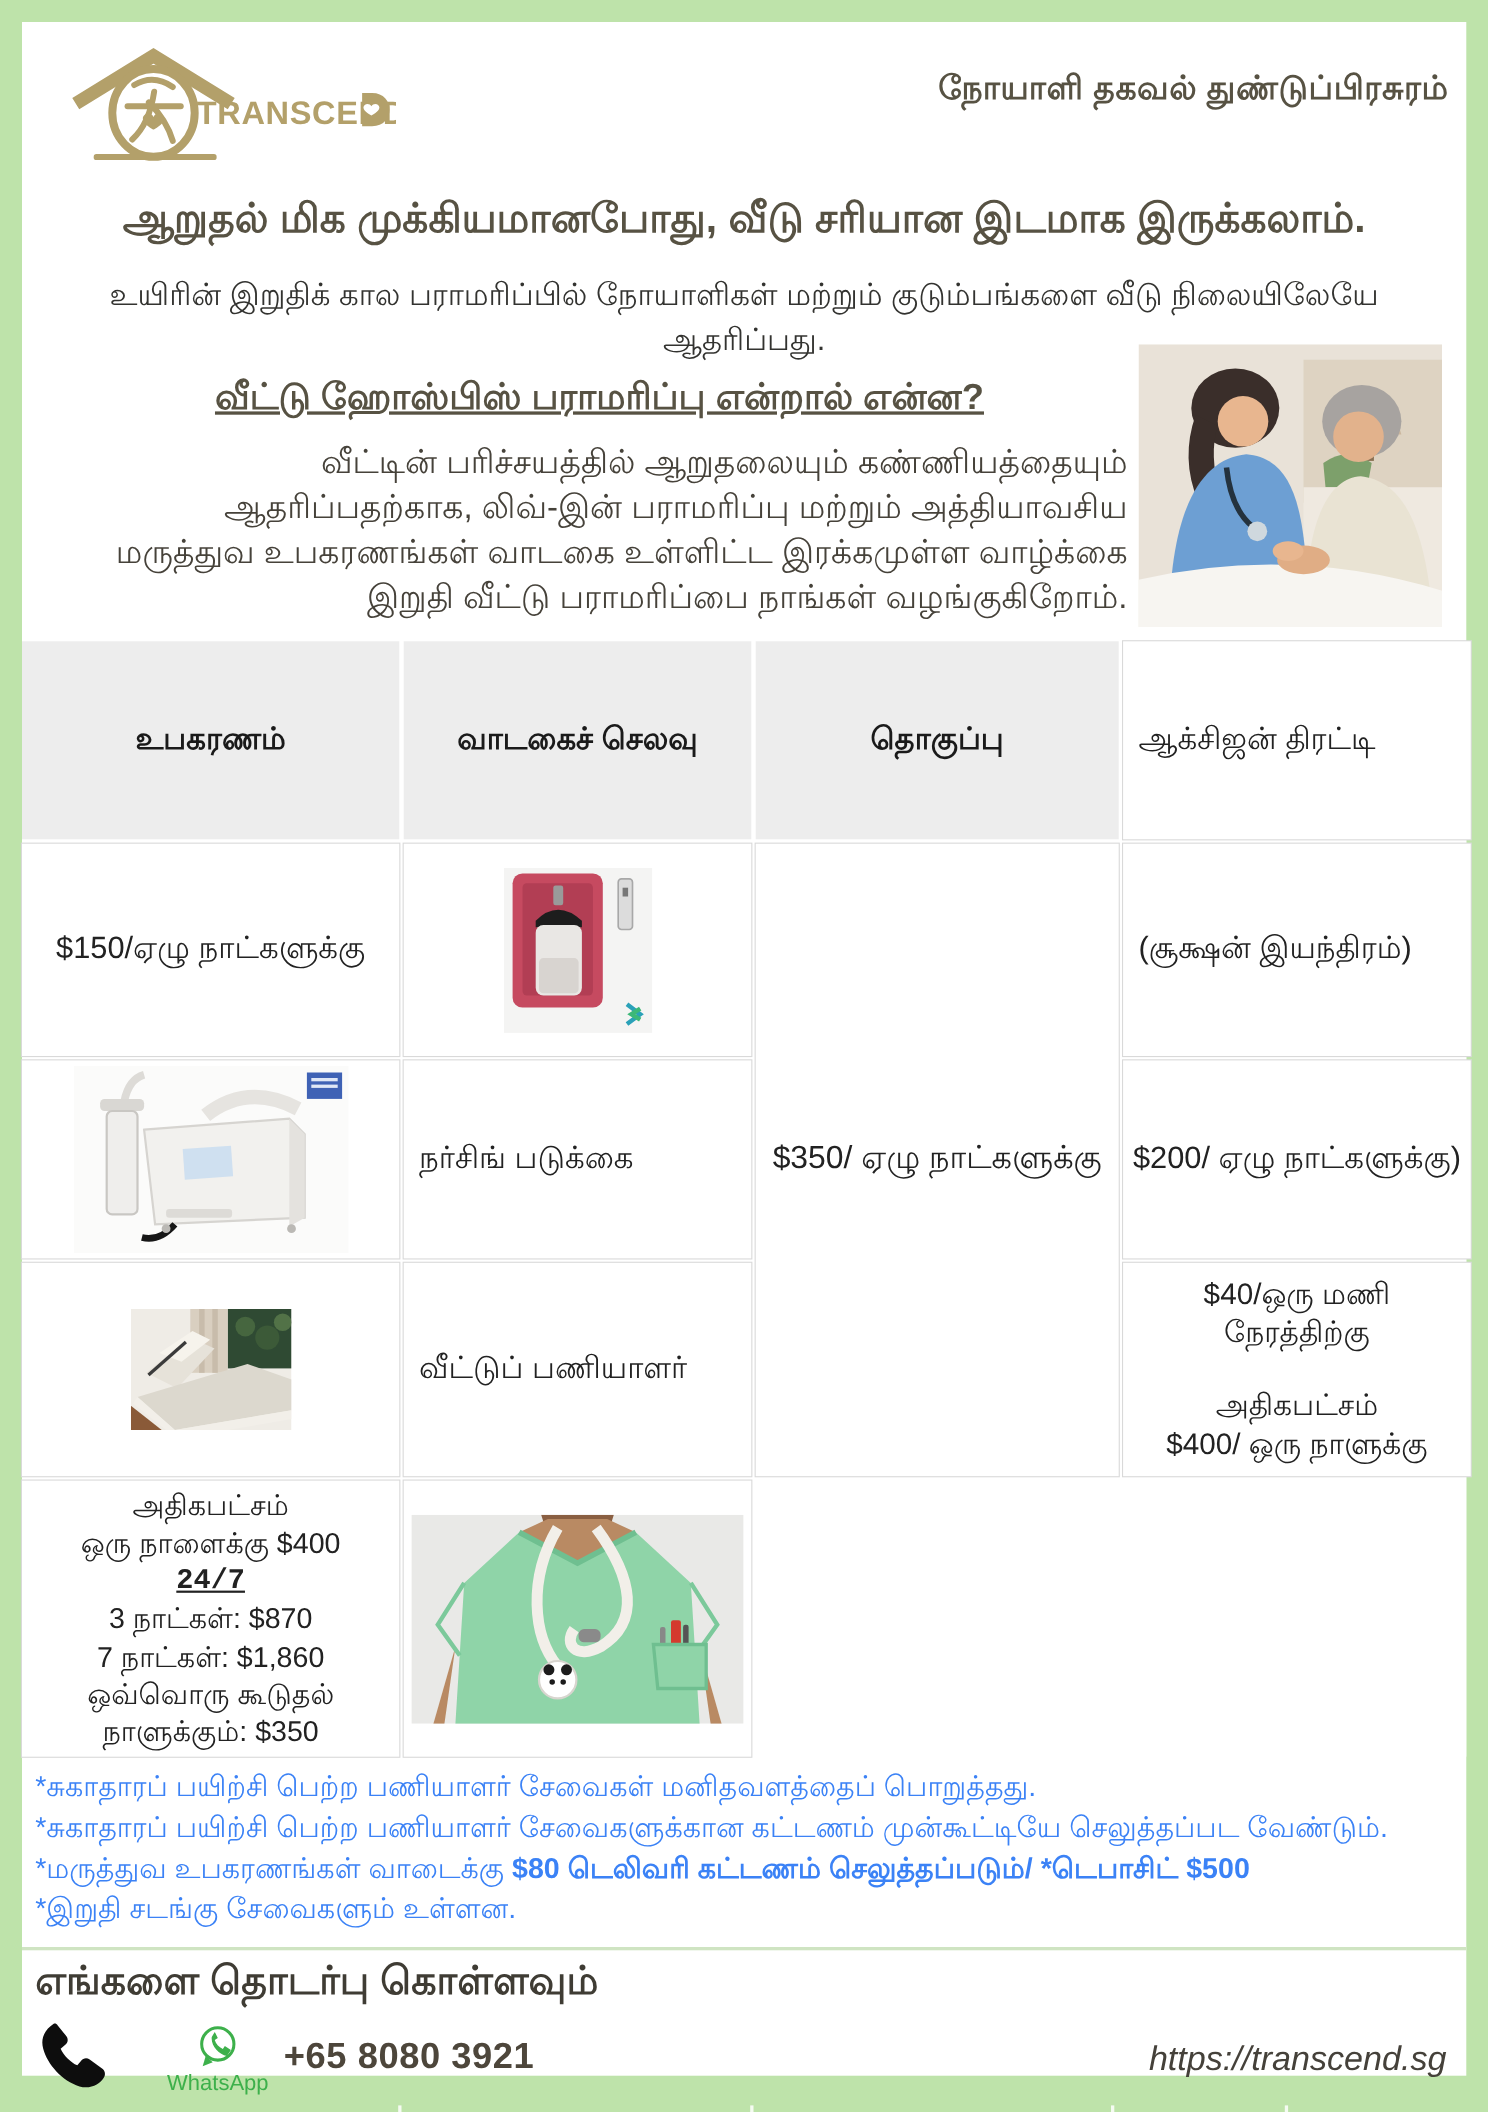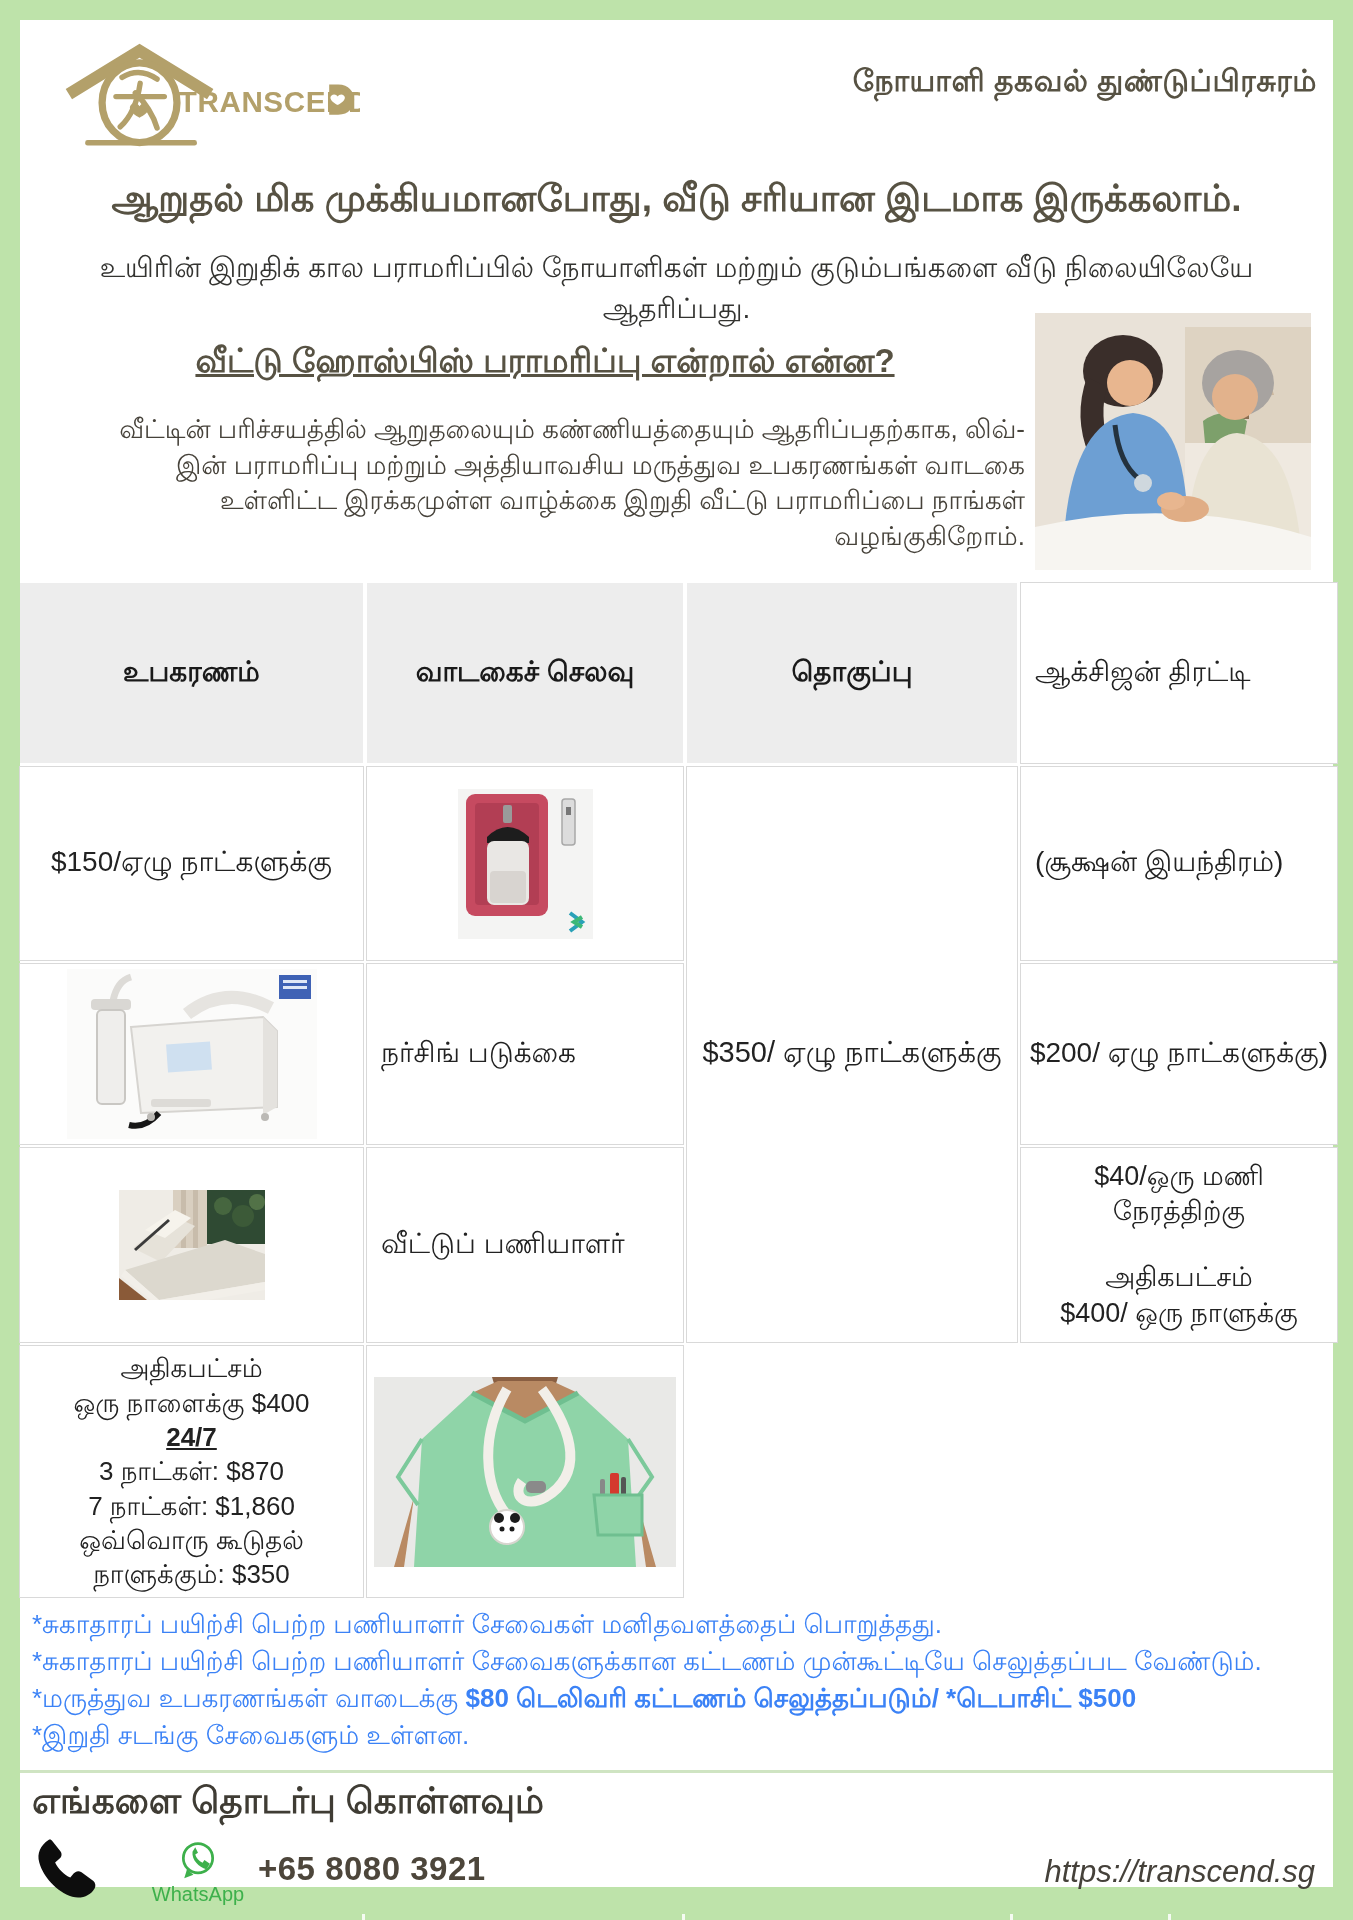--- a/index.html
+++ b/index.html
@@ -12,41 +12,41 @@
   .doc-title{position:absolute;right:16px;top:44px;font-size:30px;font-weight:bold;color:#575243;letter-spacing:.5px;}
 
   .main-heading{position:absolute;top:158px;left:10px;right:10px;text-align:center;
     font-size:37px;font-weight:bold;color:#575243;}
   .sub-heading{position:absolute;top:228px;left:45px;right:45px;text-align:center;
     font-size:28px;color:#333330;line-height:1.45;}
 
   
   .hospice-heading{position:absolute;top:322px;left:60px;width:930px;text-align:center;
     font-size:33px;font-weight:bold;color:#575243;text-decoration:underline;}
-  .hospice-body{position:absolute;top:392px;left:70px;width:935px;text-align:right;
-    font-size:26px;color:#46423a;line-height:1.37;}
+  .hospice-body{position:absolute;top:380px;left:70px;width:935px;text-align:right;
+    font-size:30px;color:#46423a;line-height:1.37;}
   .photo-care{position:absolute;left:1015px;top:293px;width:276px;height:257px;}
 
   
   .equip-table{position:absolute;top:563px;left:0;width:1313px;display:grid;
     grid-template-columns:343px 316px 330px 316px;
     grid-template-rows:180px 193px 180px 194px 251px;
     gap:4px;background:#ffffff;}
   .cell{display:flex;align-items:center;background:#ffffff;}
   .th{background:#ededed;justify-content:center;font-size:28px;font-weight:bold;color:#1a1a1a;}
   .td{box-shadow:0 0 0 1px #d9d9d9;font-size:28px;color:#222222;}
   .td-label{justify-content:flex-start;padding-left:14px;text-align:left;}
   .td-cost{justify-content:center;text-align:center;}
   .td-img{justify-content:center;}
   .pkg-merged{grid-column:3;grid-row:2/5;justify-content:center;text-align:center;font-size:29px;}
   .col-lines{flex-direction:column;justify-content:center;line-height:1.32;}
   .cg-cost{font-size:27px;}
   .cg-pkg{font-size:26px;}
   .gap-line{height:30px;}
-  .line-247{font-weight:bold;text-decoration:underline;}
+  .line-247{font-weight:bold;text-decoration:underline;font-family:Liberation Mono, monospace;}
 
   
   .footnotes{position:absolute;top:1586px;left:12px;right:12px;font-size:26px;color:#3b82f6;line-height:1.42;}
   .footnotes b{font-weight:bold;}
 
   .divider{position:absolute;top:1750px;left:0;width:100%;height:3px;background:#cfe4c2;}
 
   
   .contact-heading{position:absolute;top:1760px;left:12px;font-size:36px;font-weight:bold;color:#3f3c34;}
   .phone-icon{position:absolute;left:14px;top:1816px;width:66px;height:66px;}

